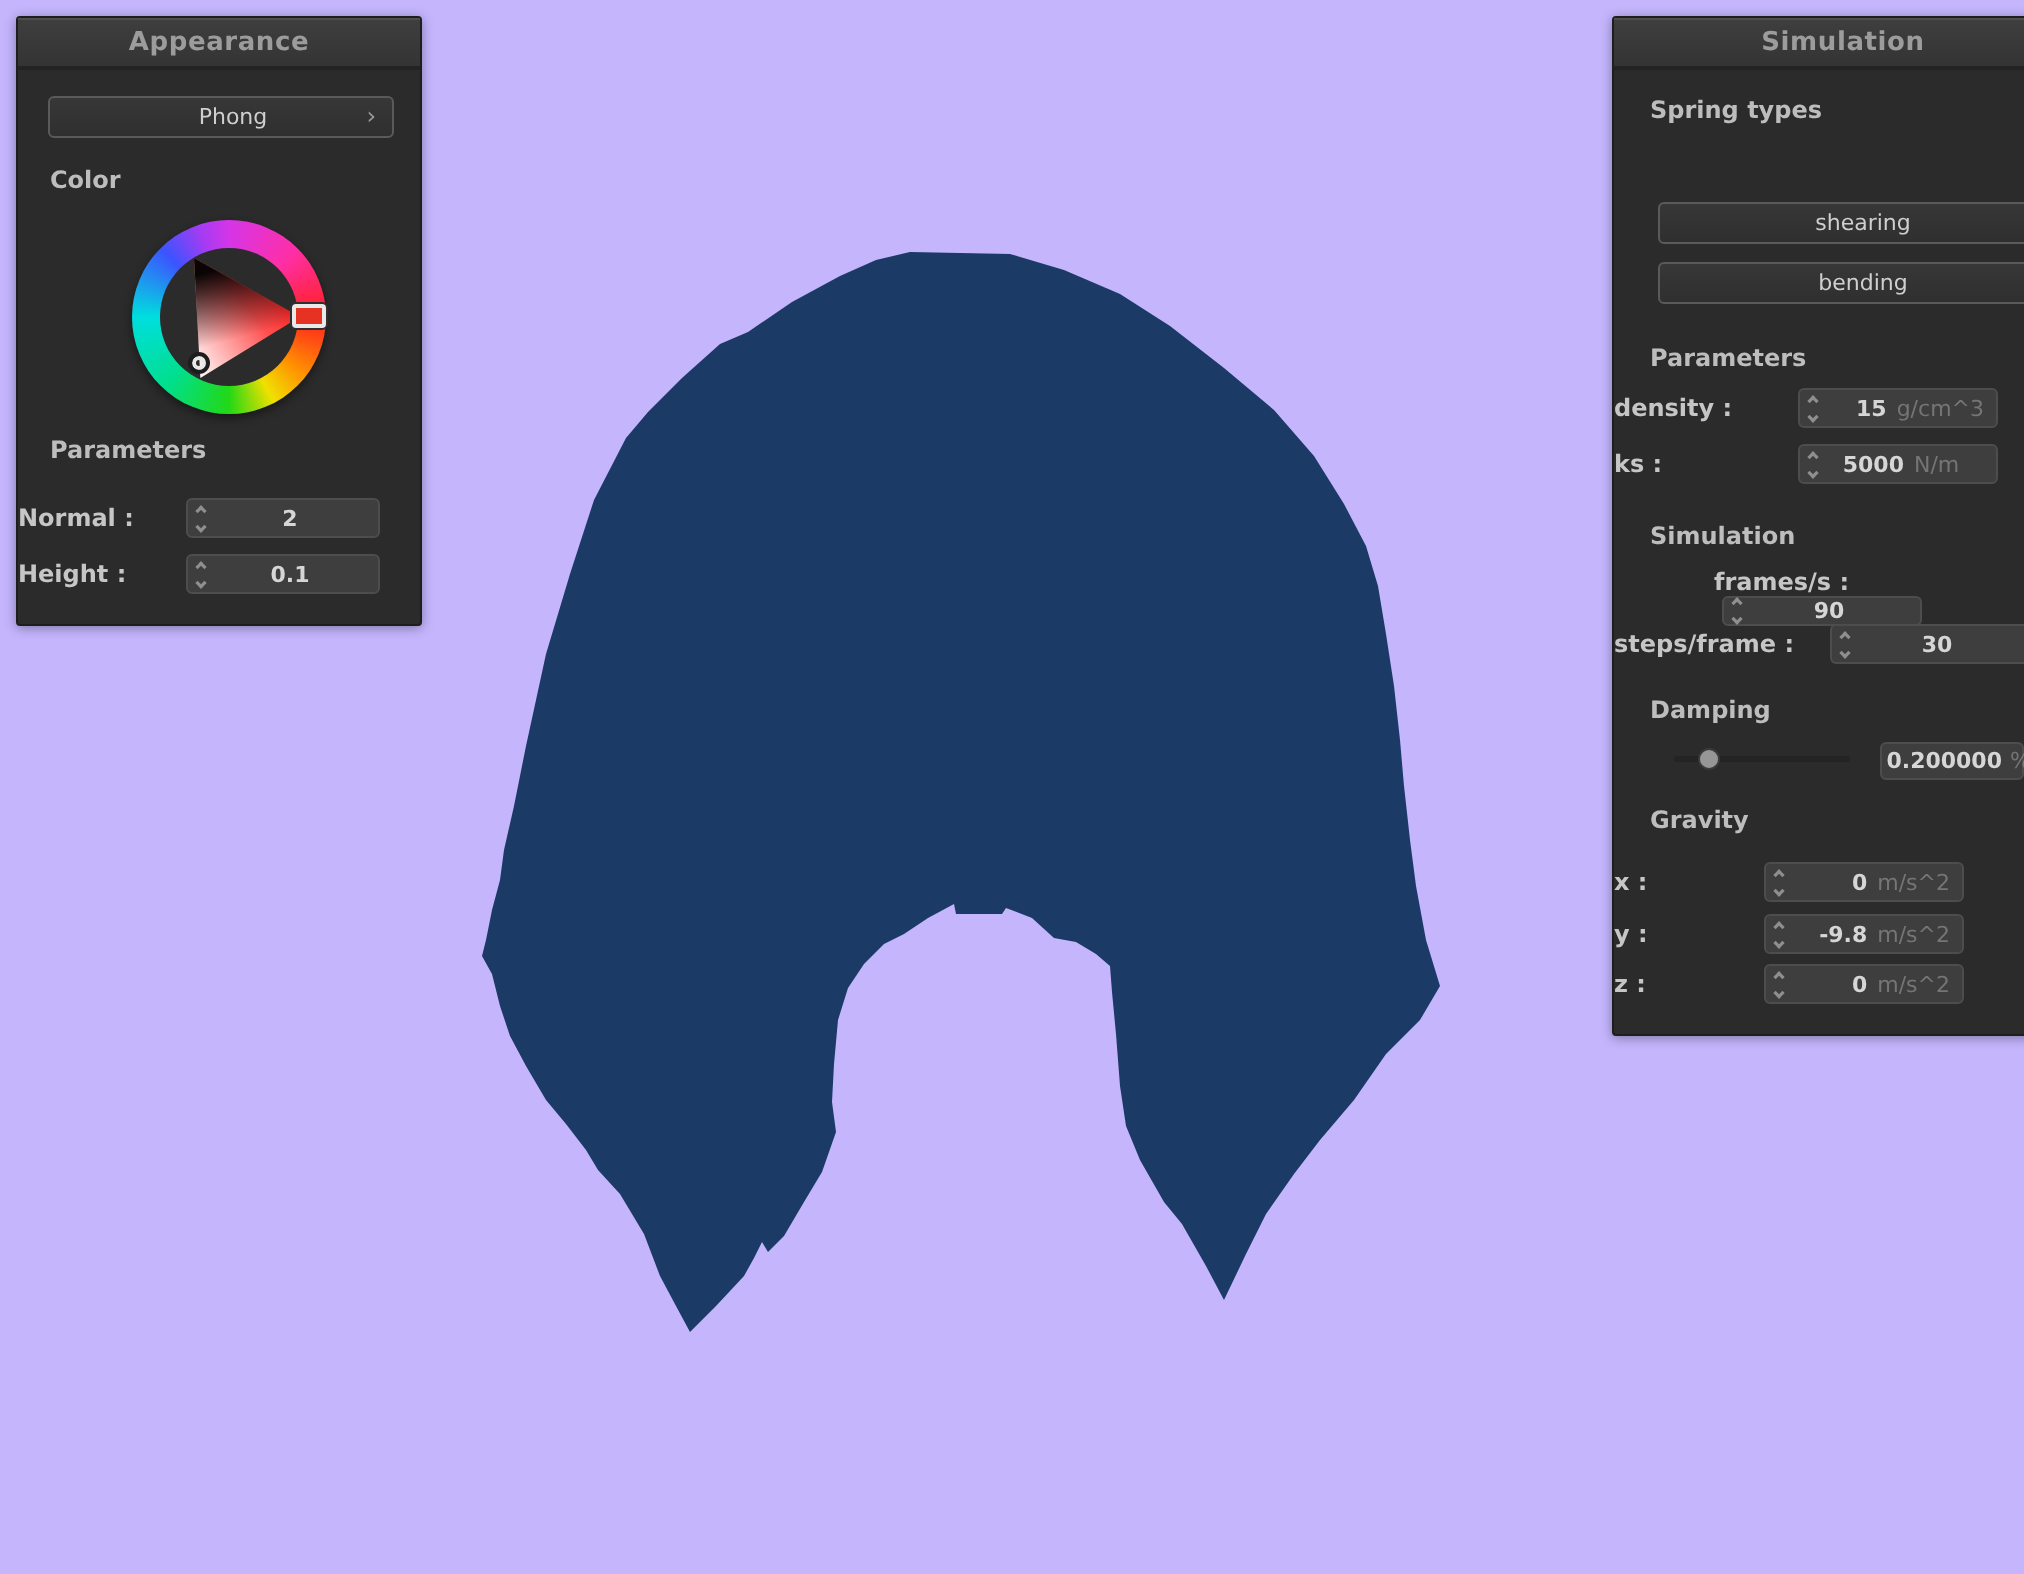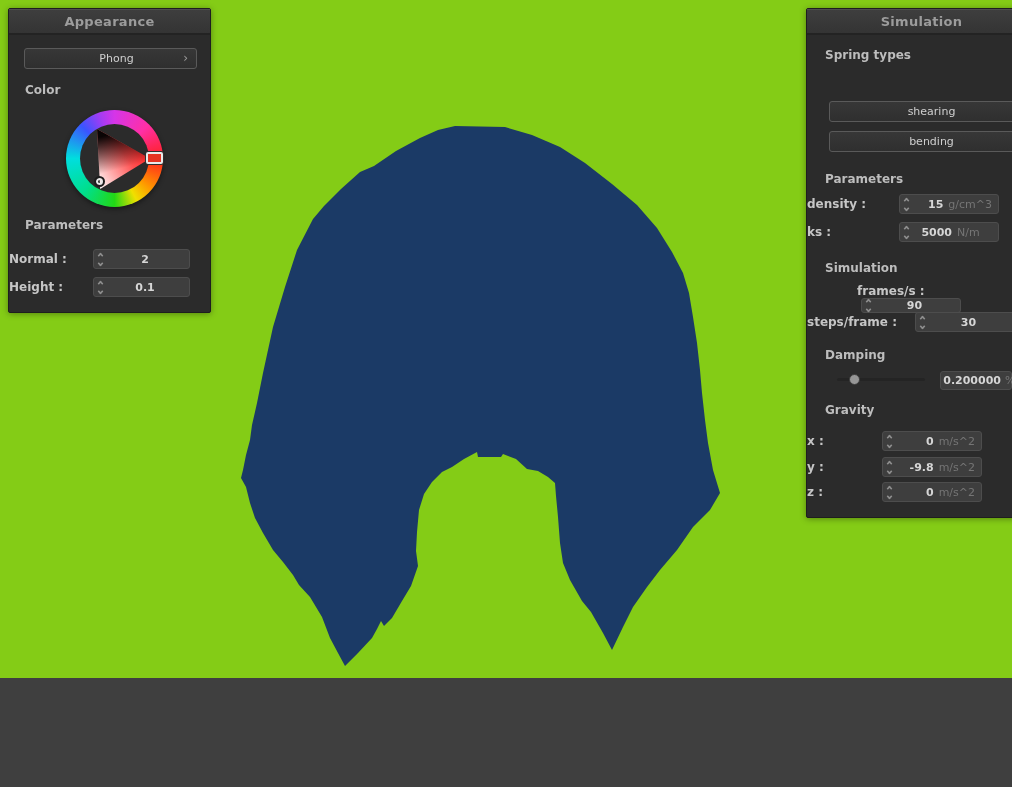--- a/index.html
+++ b/index.html
@@ -1,17 +1,17 @@
 <!DOCTYPE html>
 <html><head>
 <meta charset="utf-8">
 <style>
   html,body{margin:0;padding:0;background:#3f3f3f;}
   *{box-sizing:border-box;}
-  .stage{position:relative;width:1012px;height:678px;background:#84cc16;overflow:hidden;
+  .stage{position:relative;width:1012px;height:787px;background:#c4b5fd;overflow:hidden;
          font-family:"DejaVu Sans","Liberation Sans",sans-serif;-webkit-font-smoothing:antialiased;}
 
   
   .viewport{position:absolute;inset:0;}
   .viewport svg{position:absolute;left:0;top:0;}
 
   
   .panel{position:absolute;background:#2b2b2b;border:1px solid #1e1e1e;border-radius:2px;
          box-shadow:0 1px 6px rgba(0,0,0,.35);}
   .panel-header{height:26px;background:linear-gradient(#3e3e3e,#343434);

